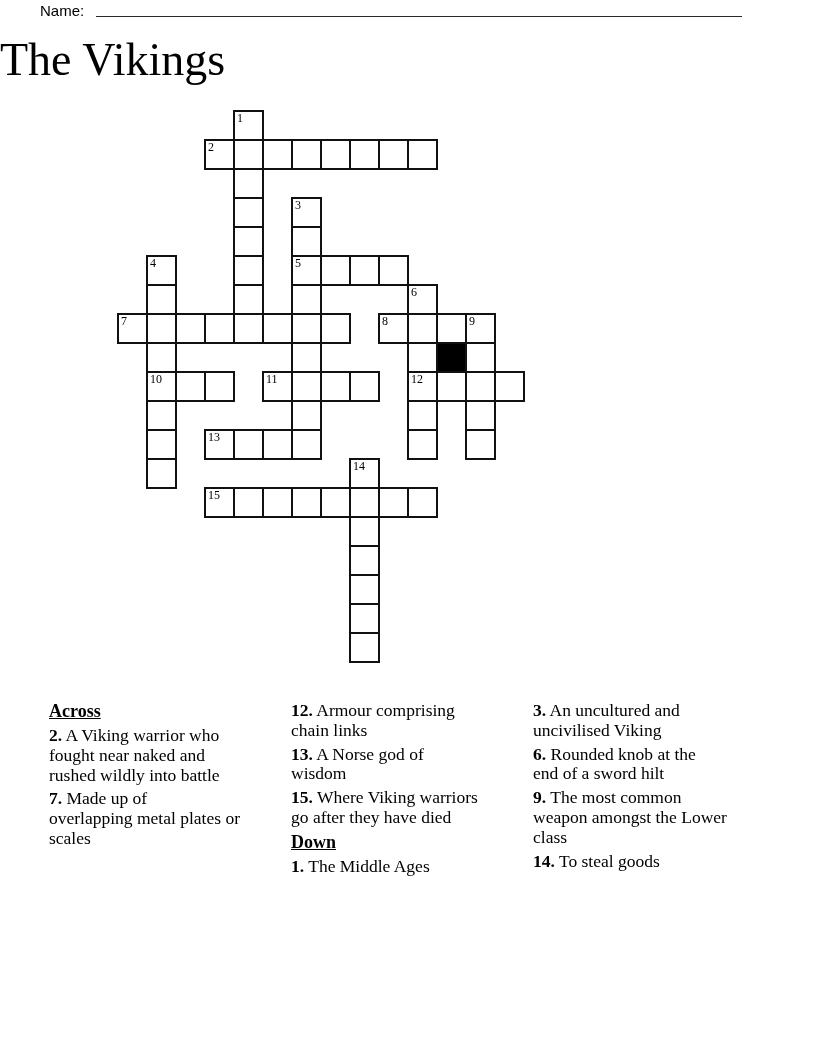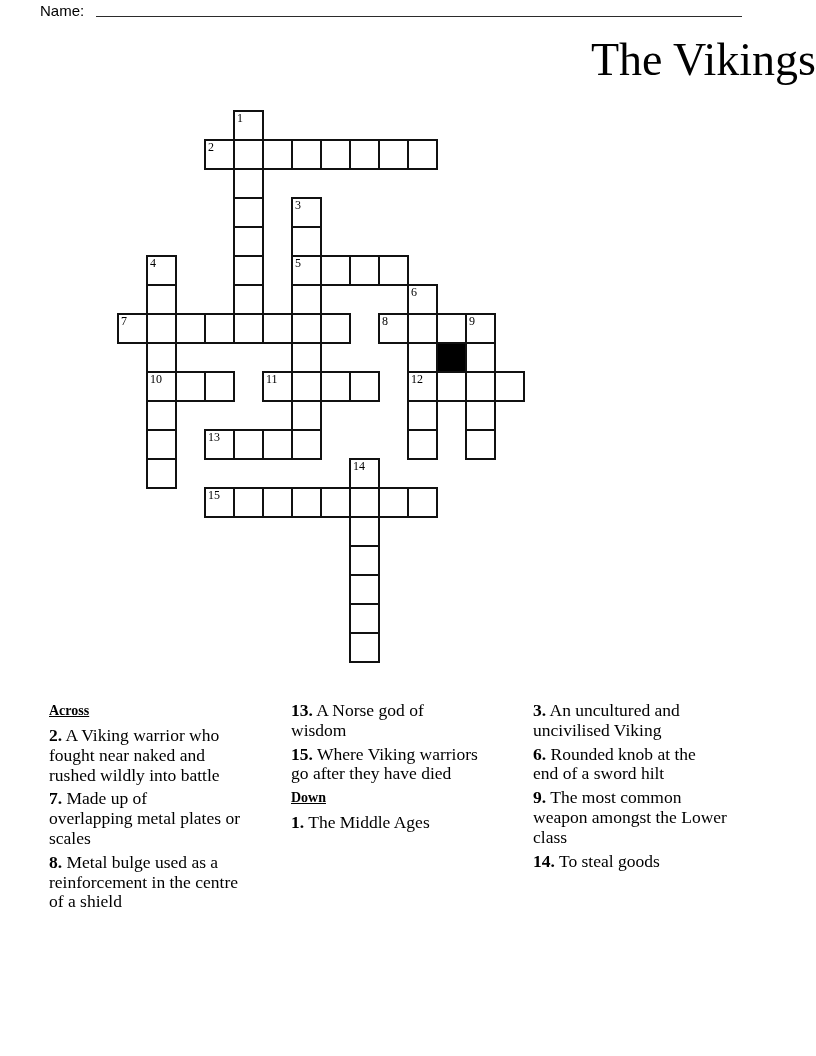--- a/index.html
+++ b/index.html
@@ -6,35 +6,35 @@
   .page{position:relative;width:816px;height:1056px;background:#ffffff;
         font-family:"Liberation Serif",serif;color:#000;overflow:hidden;}
 
   
   .name-label{position:absolute;left:40px;top:2px;font-family:"Liberation Sans",sans-serif;
               font-size:15px;color:#000;}
   .name-line{position:absolute;left:96px;top:1px;width:646px;height:15px;
              border-bottom:1.5px solid #2b2b2b;}
 
   
-  .title{position:absolute;left:0;top:33px;width:100%;text-align:right;margin:0;
+  .title{position:absolute;left:0;top:33px;width:100%;text-align:left;margin:0;
          font-family:"Liberation Serif",serif;font-weight:400;font-size:46px;line-height:54px;}
 
   
   .grid{position:absolute;left:0;top:0;width:816px;height:700px;}
   .cell{position:absolute;width:31px;height:31px;box-sizing:border-box;
         border:2px solid #111111;background:#ffffff;}
   .cell.black{background:#000000;}
   .cellnum{position:absolute;top:0px;left:2px;font-family:"Liberation Serif",serif;
            font-size:12px;line-height:12px;color:#000;}
 
   
   .clue-col{position:absolute;top:701px;width:238px;}
   .col1{left:49px;} .col2{left:291px;} .col3{left:533px;}
-  .clue-header{font-size:14px;line-height:20px;font-weight:bold;text-decoration:underline;
+  .clue-header{font-size:18px;line-height:20px;font-weight:bold;text-decoration:underline;
                margin:0 0 5px 0;}
   .clue{margin:0 0 4px 0;font-size:17.5px;line-height:19.8px;}
   .clue .num{font-weight:bold;}
   .clue .txt{white-space:pre-line;}
   .down-header{margin-top:1px;}
 </style>
 </head>
 <body>
 
 <div class="page">
@@ -156,26 +156,25 @@
     </div>
 
   <div class="clue-col col1">
     <p class="clue-header">Across</p>
     <p class="clue"><b class="num">2.</b> <span class="txt">A Viking warrior who
 fought near naked and
 rushed wildly into battle</span></p>
     <p class="clue"><b class="num">7.</b> <span class="txt">Made up of
 overlapping metal plates or
 scales</span></p>
-    <p class="clue"><b class="num">8.</b> <span class="txt">Metal bulge used as a
-reinforcement in the centre
-of a shield</span></p>
   </div>
 
   <div class="clue-col col2">
+    <p class="clue"><b class="num">12.</b> <span class="txt">Armour comprising
+chain links</span></p>
     <p class="clue"><b class="num">13.</b> <span class="txt">A Norse god of
 wisdom</span></p>
     <p class="clue"><b class="num">15.</b> <span class="txt">Where Viking warriors
 go after they have died</span></p>
     <p class="clue-header down-header">Down</p>
     <p class="clue"><b class="num">1.</b> <span class="txt">The Middle Ages</span></p>
   </div>
 
   <div class="clue-col col3">
     <p class="clue"><b class="num">3.</b> <span class="txt">An uncultured and

